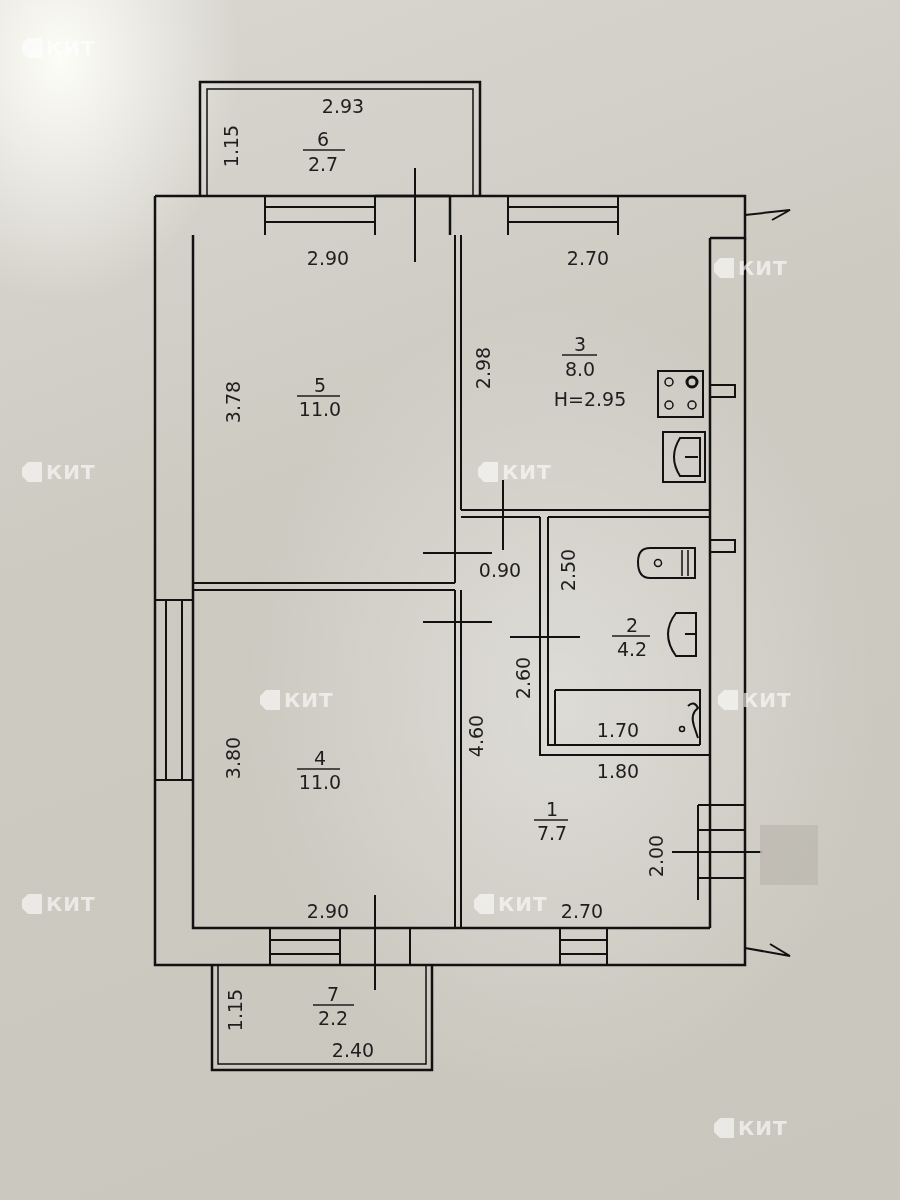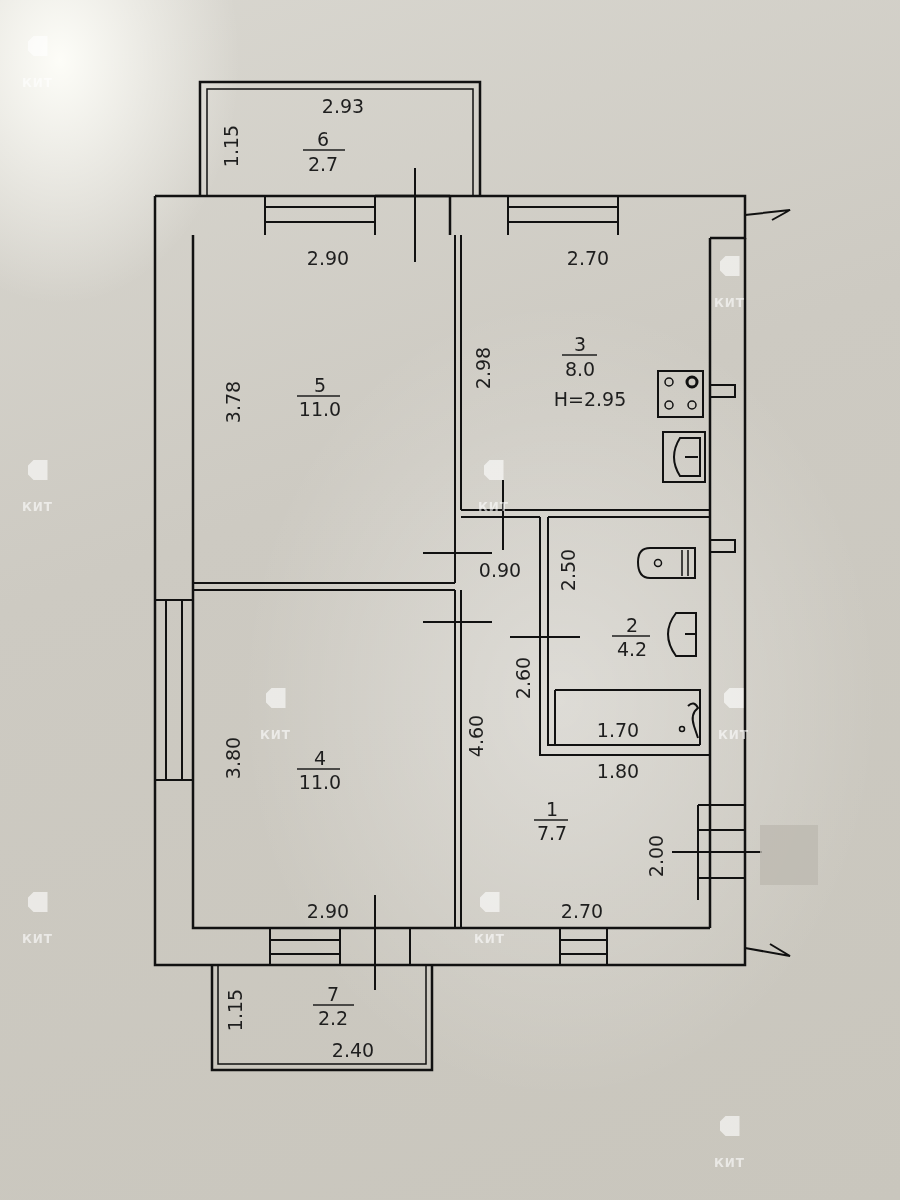--- a/index.html
+++ b/index.html
@@ -10,21 +10,21 @@
   }
   #stage { position: relative; width: 900px; height: 1200px;
     background:
       radial-gradient(ellipse at 60px 60px, rgba(255,255,250,0.95) 0, rgba(255,255,250,0) 180px),
       radial-gradient(ellipse at 560px 700px, rgba(255,255,255,0.35) 0, rgba(255,255,255,0) 320px),
       linear-gradient(160deg, #d9d7d0 0%, #cdcac2 40%, #c9c6bd 100%);
   }
   svg#plan { position: absolute; left: 0; top: 0; }
   .dim { font-family: "DejaVu Sans", sans-serif; font-size: 19px; fill: #1e1e1e; }
   .wm { position: absolute; color: rgba(255,255,255,0.6); font-family: "DejaVu Sans", sans-serif;
-        font-weight: bold; font-size: 12px; letter-spacing: 1px; display: flex; align-items: center; gap: 20px; flex-direction: column; }
+        font-weight: bold; font-size: 20px; letter-spacing: 1px; display: flex; align-items: center; gap: 4px; }
   .wm .logo { width: 20px; height: 20px; background: rgba(255,255,255,0.6);
         clip-path: polygon(30% 0, 100% 0, 100% 100%, 30% 100%, 0 70%, 0 30%); }
 </style>
 </head>
 <body>
 
 <div id="stage">
 
   <svg id="plan" width="900" height="1200" viewBox="0 0 900 1200">
     <g stroke="#111" stroke-width="2.5" fill="none">

